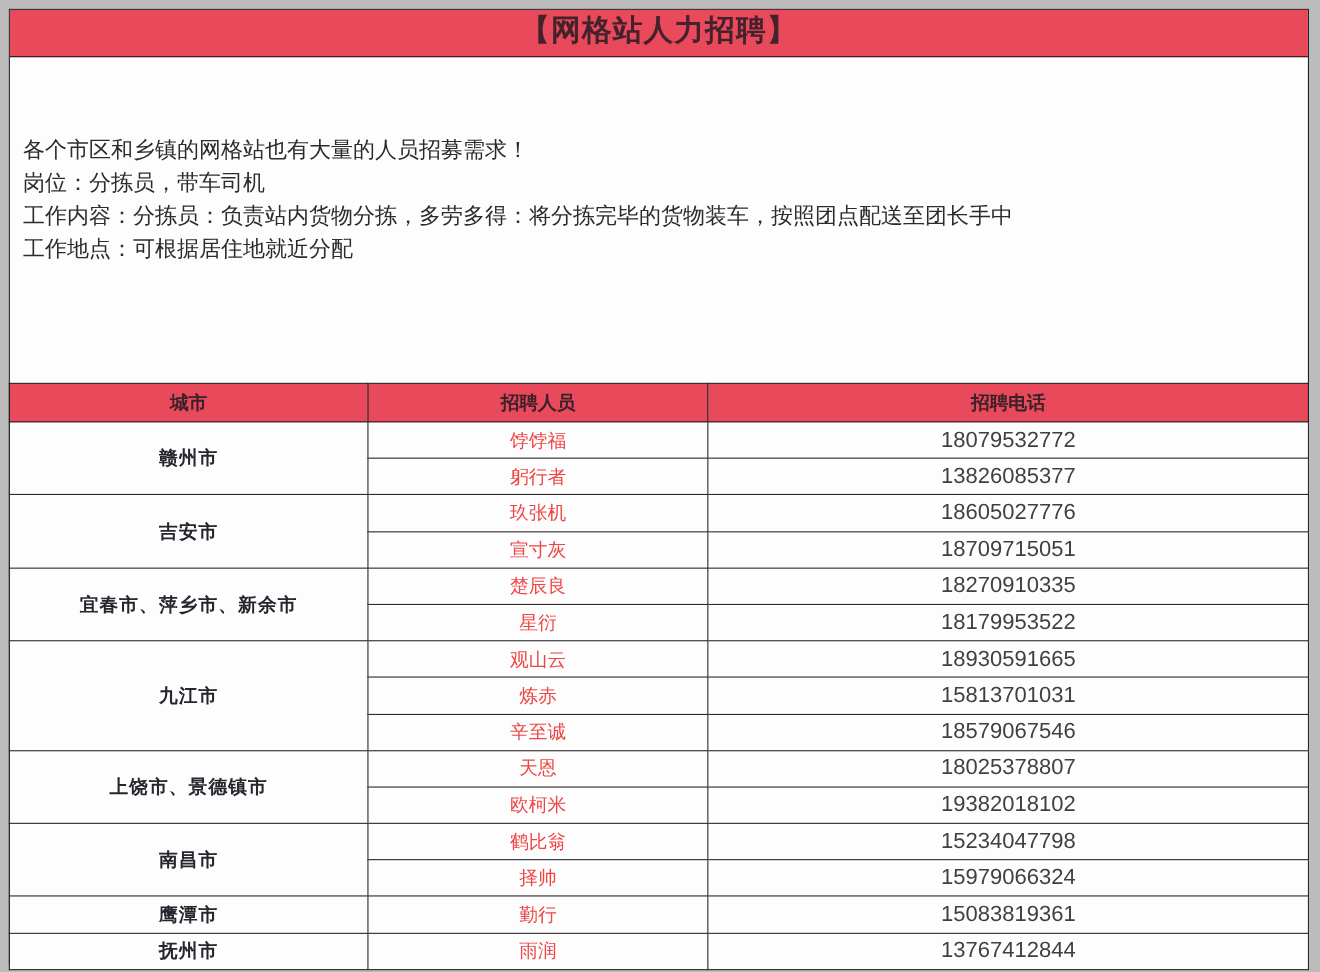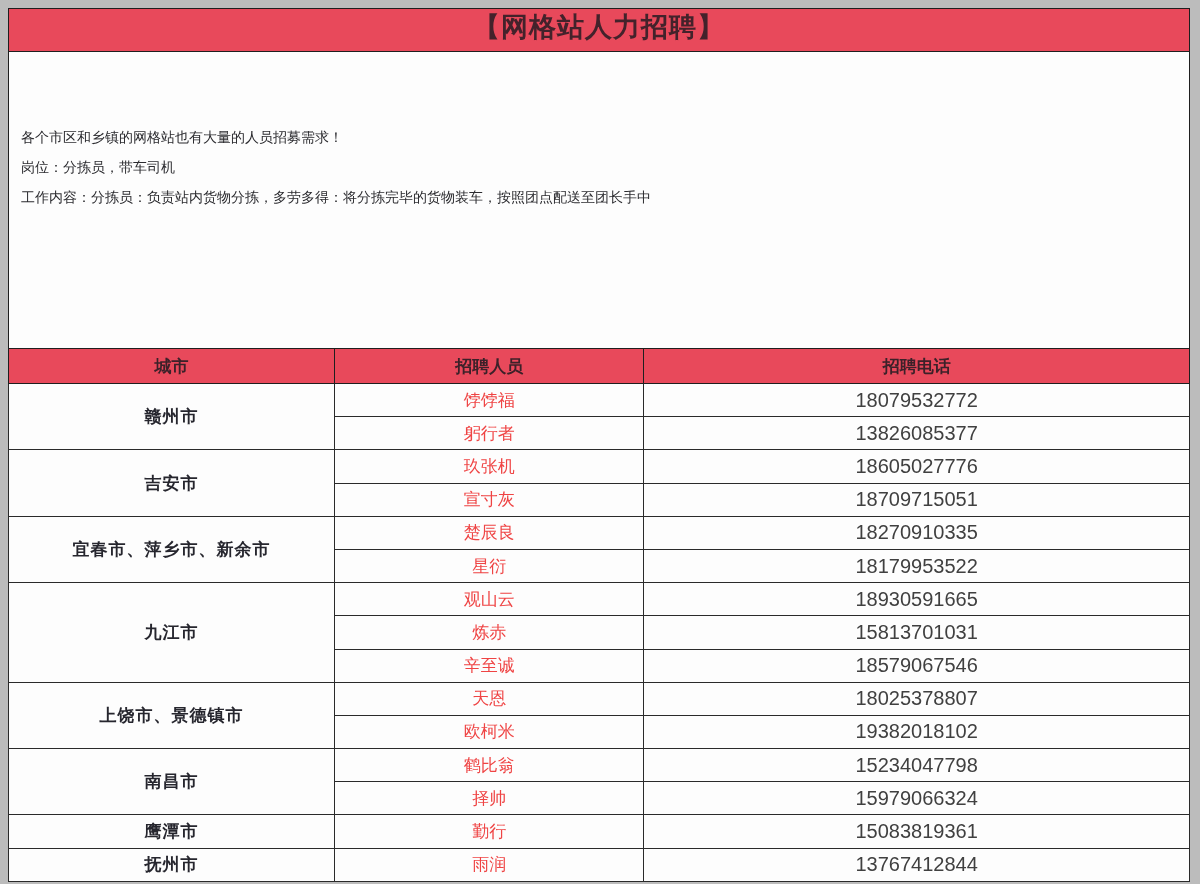--- a/index.html
+++ b/index.html
@@ -37,21 +37,21 @@
   .banner-title {
     font-size: 27px;
     font-weight: bold;
     color: #43222b;
     letter-spacing: 1px;
   }
   .intro {
     padding: 70px 12px 0 12px;
   }
   .intro-line {
-    font-size: 14px;
+    font-size: 20px;
     line-height: 30px;
     color: #2b2b2f;
     white-space: nowrap;
   }
   table.recruit {
     position: absolute;
     top: 339px;
     left: -1px;
     width: 1182px;
     border-collapse: collapse;
@@ -101,20 +101,21 @@
   <div class="frame">
 
     <div class="banner">
       <span class="banner-title">【网格站人力招聘】</span>
     </div>
 
     <div class="intro">
       <div class="intro-line">各个市区和乡镇的网格站也有大量的人员招募需求！</div>
       <div class="intro-line">岗位：分拣员，带车司机</div>
       <div class="intro-line">工作内容：分拣员：负责站内货物分拣，多劳多得：将分拣完毕的货物装车，按照团点配送至团长手中</div>
+      <div class="intro-line">工作地点：可根据居住地就近分配</div>
     </div>
 
     <table class="recruit">
       <colgroup>
         <col class="col-city">
         <col class="col-name">
         <col class="col-phone">
       </colgroup>
       <thead>
         <tr>

